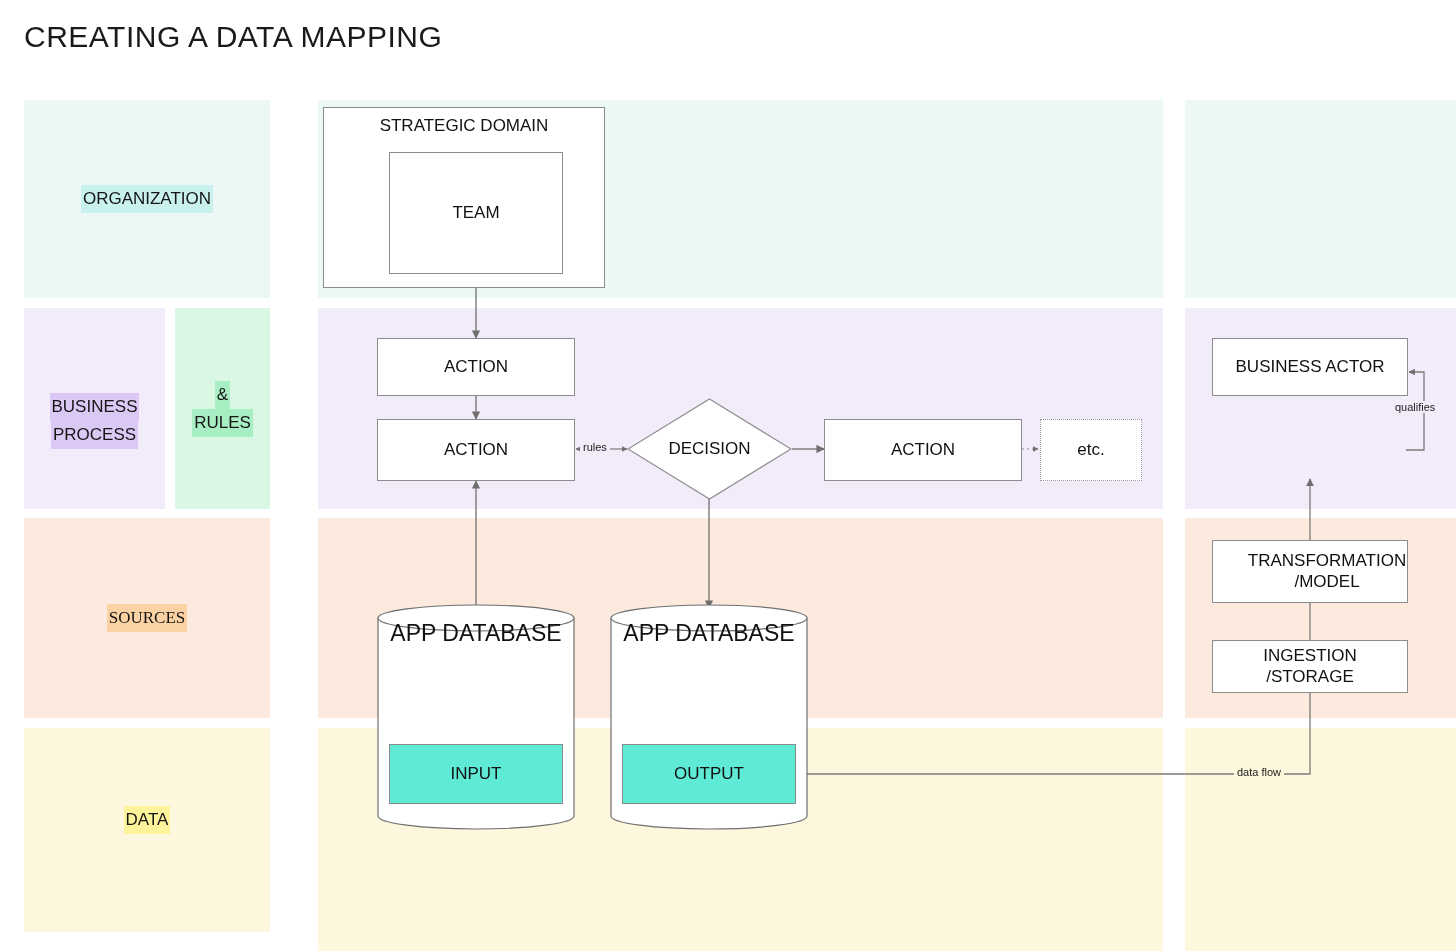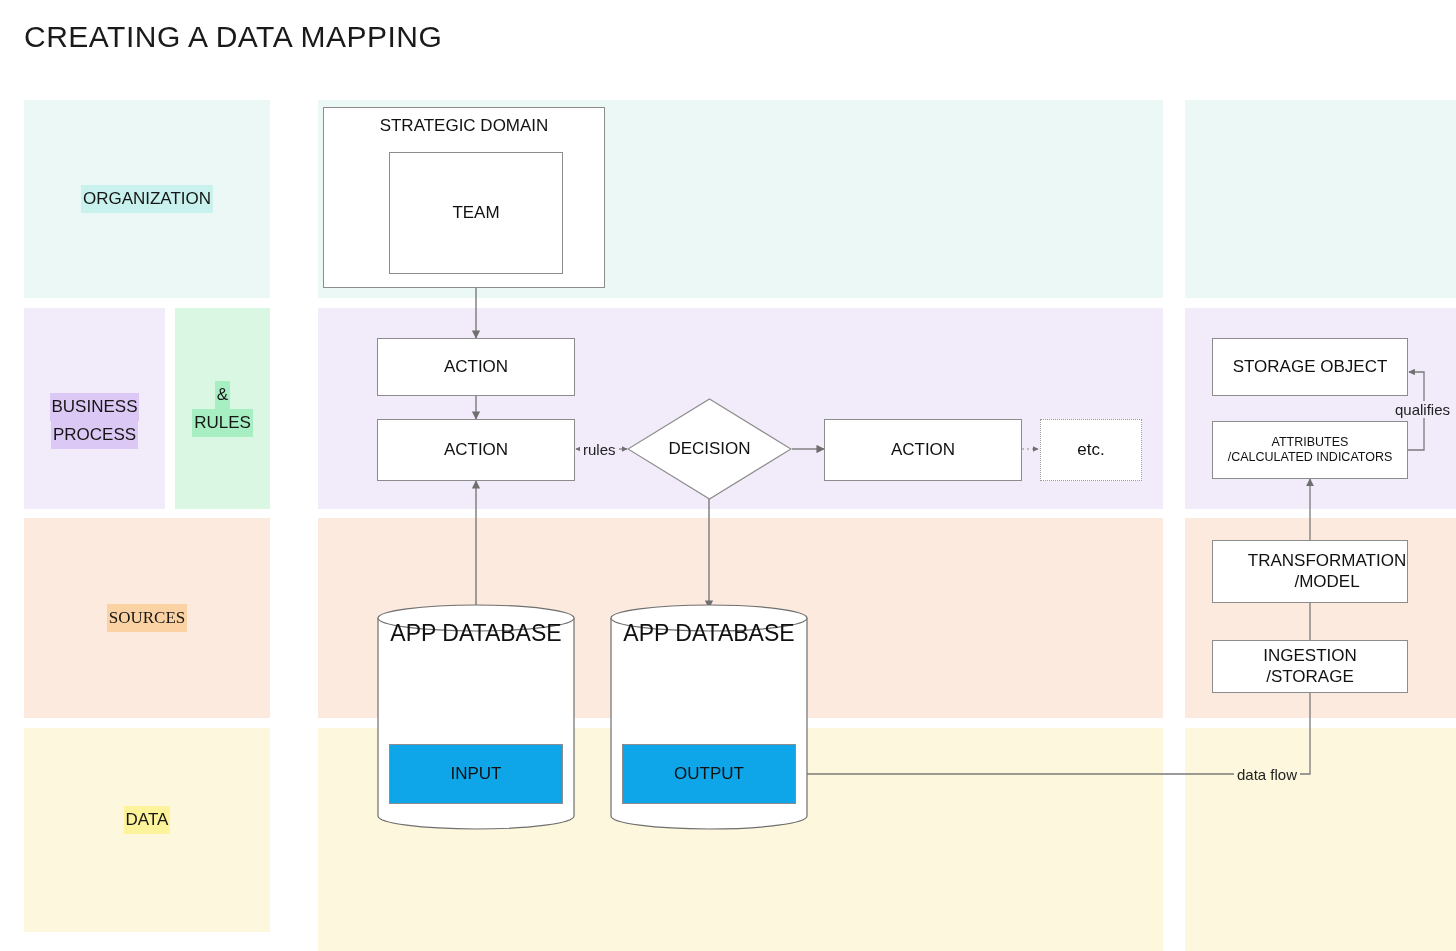--- a/index.html
+++ b/index.html
@@ -33,40 +33,40 @@
   
   .node{
     position:absolute;background:#ffffff;border:1px solid #8c8c8c;
     display:flex;align-items:center;justify-content:center;
     text-align:center;font-size:17px;color:#111;box-sizing:border-box;
     line-height:1.22;
   }
   .node.small{font-size:12.5px;}
   .node.dotted{border:1px dotted #9a9a9a;}
   .node.topLabel{align-items:flex-start;padding-top:8px;}
-  .node.grayfill{background:#0ea5e9;border:1px solid #8c8c8c;}
+  .node.grayfill{background:#5eead4;border:1px solid #8c8c8c;}
 
   
   .diamond{position:absolute;}
   .diamond .dlabel{
     position:absolute;left:0;top:0;width:100%;height:100%;
     display:flex;align-items:center;justify-content:center;
     font-size:17px;color:#111;
   }
 
   
   .cyl{position:absolute;}
   .cyl .cyl-name{
     position:absolute;left:0;width:100%;text-align:center;
     font-size:23px;color:#111;
   }
 
   
   .conn-label{
-    position:absolute;font-size:15px;color:#222;background:#ffffff;
+    position:absolute;font-size:11px;color:#222;background:#ffffff;
     padding:0 3px;white-space:nowrap;
   }
   .conn-label.onband-lav{background:#f2ecfa;}
   .conn-label.onband-cream{background:#fdf8dd;}
 
   svg.edges{position:absolute;left:0;top:0;width:1456px;height:951px;
     overflow:visible;pointer-events:none;}
 </style>
 </head>
 <body>
@@ -171,25 +171,21 @@
   </div>
 
   <div class="node" style="left:824px;top:419px;width:198px;height:62px;">
     <span>ACTION</span>
   </div>
   <div class="node dotted" style="left:1040px;top:419px;width:102px;height:62px;">
     <span>etc.</span>
   </div>
 
   <div class="node" style="left:1212px;top:338px;width:196px;height:58px;">
-    <span>STORAGE OBJECT</span>
-  </div>
-  <div class="node small" style="left:1212px;top:421px;width:196px;height:58px;flex-direction:column;">
-    <span>ATTRIBUTES</span>
-    <span>/CALCULATED INDICATORS</span>
+    <span>BUSINESS ACTOR</span>
   </div>
   <div class="node" style="left:1212px;top:540px;width:196px;height:63px;flex-direction:column;padding-left:34px;">
     <span>TRANSFORMATION</span>
     <span>/MODEL</span>
   </div>
   <div class="node" style="left:1212px;top:640px;width:196px;height:53px;flex-direction:column;">
     <span>INGESTION</span>
     <span>/STORAGE</span>
   </div>
 

